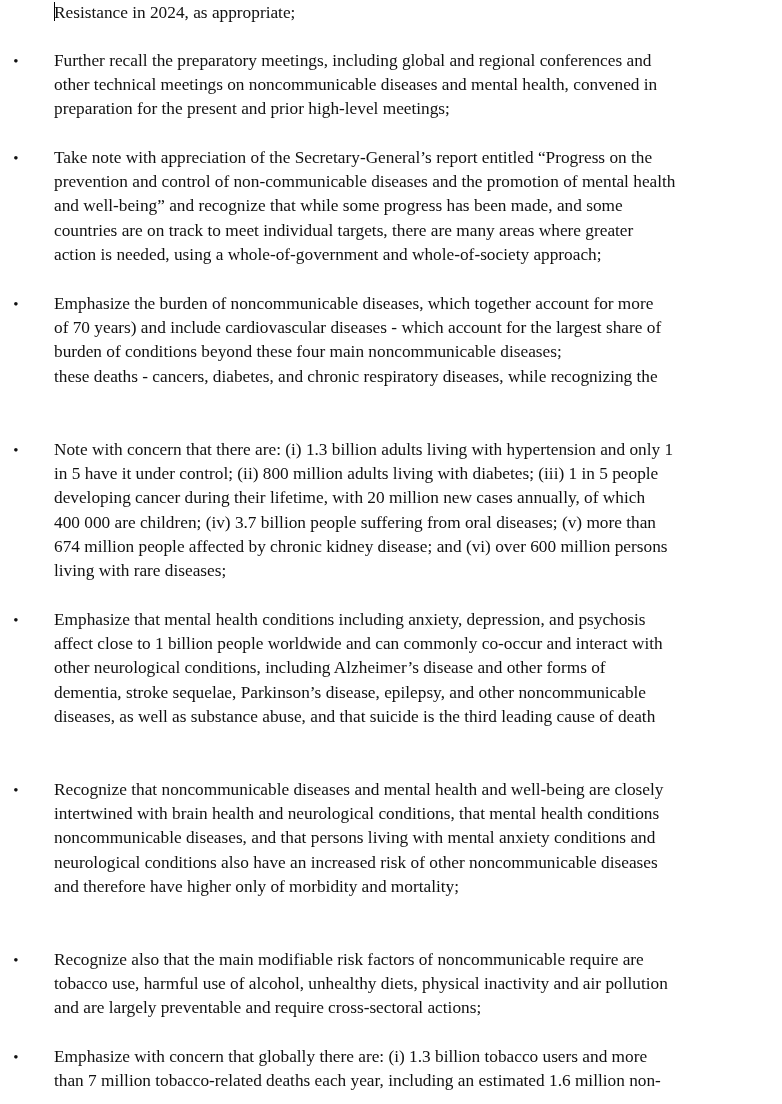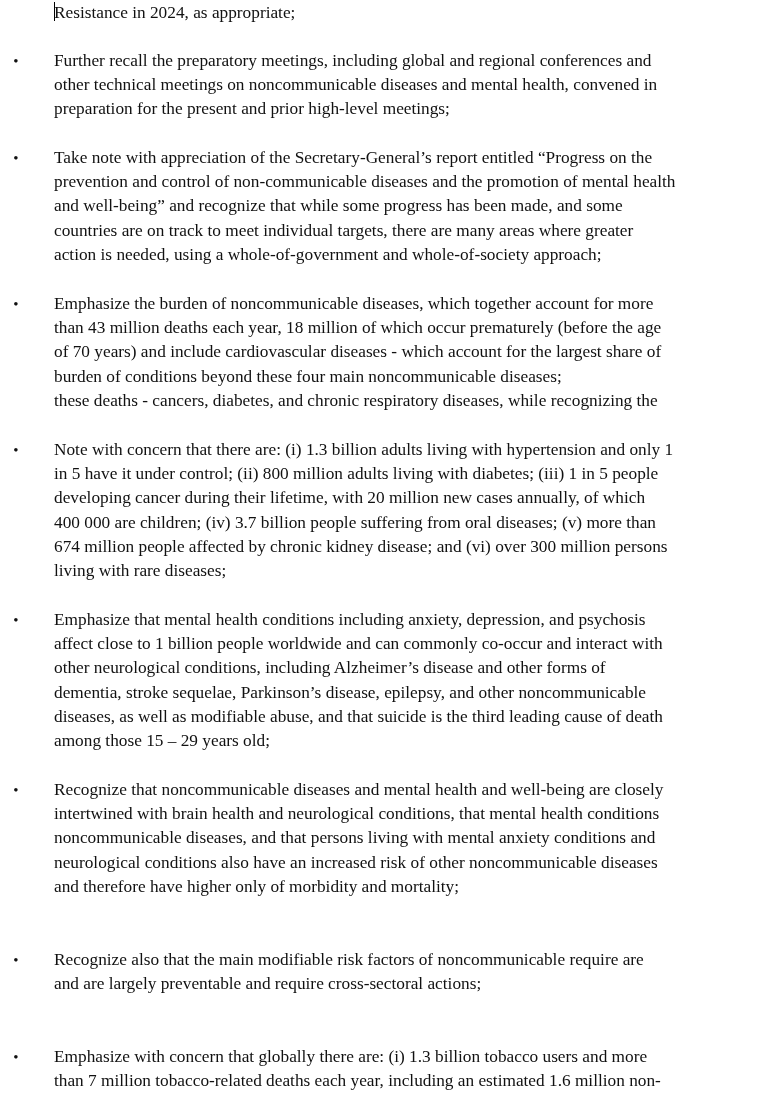--- a/index.html
+++ b/index.html
@@ -89,66 +89,65 @@
       <span class="line">and well-being” and recognize that while some progress has been made, and some</span>
       <span class="line">countries are on track to meet individual targets, there are many areas where greater</span>
       <span class="line">action is needed, using a whole-of-government and whole-of-society approach;</span>
     </div>
   </div>
 
   <div class="item" style="top:292px;">
     <span class="bullet">•</span>
     <div class="text">
       <span class="line">Emphasize the burden of noncommunicable diseases, which together account for more</span>
-      <span class="line">than 43 million deaths each year, 18 million of which occur prematurely (before the age</span>
       <span class="line">of 70 years) and include cardiovascular diseases - which account for the largest share of</span>
       <span class="line">burden of conditions beyond these four main noncommunicable diseases;</span>
       <span class="line">these deaths - cancers, diabetes, and chronic respiratory diseases, while recognizing the</span>
     </div>
   </div>
 
   <div class="item" style="top:438px;">
     <span class="bullet">•</span>
     <div class="text">
       <span class="line">Note with concern that there are: (i) 1.3 billion adults living with hypertension and only 1</span>
       <span class="line">in 5 have it under control; (ii) 800 million adults living with diabetes; (iii) 1 in 5 people</span>
       <span class="line">developing cancer during their lifetime, with 20 million new cases annually, of which</span>
       <span class="line">400 000 are children; (iv) 3.7 billion people suffering from oral diseases; (v) more than</span>
-      <span class="line">674 million people affected by chronic kidney disease; and (vi) over 300 million persons</span>
+      <span class="line">674 million people affected by chronic kidney disease; and (vi) over 600 million persons</span>
       <span class="line">living with rare diseases;</span>
     </div>
   </div>
 
   <div class="item" style="top:608px;">
     <span class="bullet">•</span>
     <div class="text">
       <span class="line">Emphasize that mental health conditions including anxiety, depression, and psychosis</span>
       <span class="line">affect close to 1 billion people worldwide and can commonly co-occur and interact with</span>
       <span class="line">other neurological conditions, including Alzheimer’s disease and other forms of</span>
       <span class="line">dementia, stroke sequelae, Parkinson’s disease, epilepsy, and other noncommunicable</span>
-      <span class="line">diseases, as well as modifiable abuse, and that suicide is the third leading cause of death</span>
-      <span class="line">among those 15 – 29 years old;</span>
+      <span class="line">diseases, as well as substance abuse, and that suicide is the third leading cause of death</span>
     </div>
   </div>
 
   <div class="item" style="top:778px;">
     <span class="bullet">•</span>
     <div class="text">
       <span class="line">Recognize that noncommunicable diseases and mental health and well-being are closely</span>
       <span class="line">intertwined with brain health and neurological conditions, that mental health conditions</span>
       <span class="line">noncommunicable diseases, and that persons living with mental anxiety conditions and</span>
       <span class="line">neurological conditions also have an increased risk of other noncommunicable diseases</span>
       <span class="line">and therefore have higher only of morbidity and mortality;</span>
     </div>
   </div>
 
   <div class="item" style="top:948px;">
     <span class="bullet">•</span>
     <div class="text">
       <span class="line">Recognize also that the main modifiable risk factors of noncommunicable require are</span>
+      <span class="line">tobacco use, harmful use of alcohol, unhealthy diets, physical inactivity and air pollution</span>
       <span class="line">and are largely preventable and require cross-sectoral actions;</span>
     </div>
   </div>
 
   <div class="item" style="top:1045px;">
     <span class="bullet">•</span>
     <div class="text">
       <span class="line">Emphasize with concern that globally there are: (i) 1.3 billion tobacco users and more</span>
       <span class="line">than 7 million tobacco-related deaths each year, including an estimated 1.6 million non-</span>
     </div>

